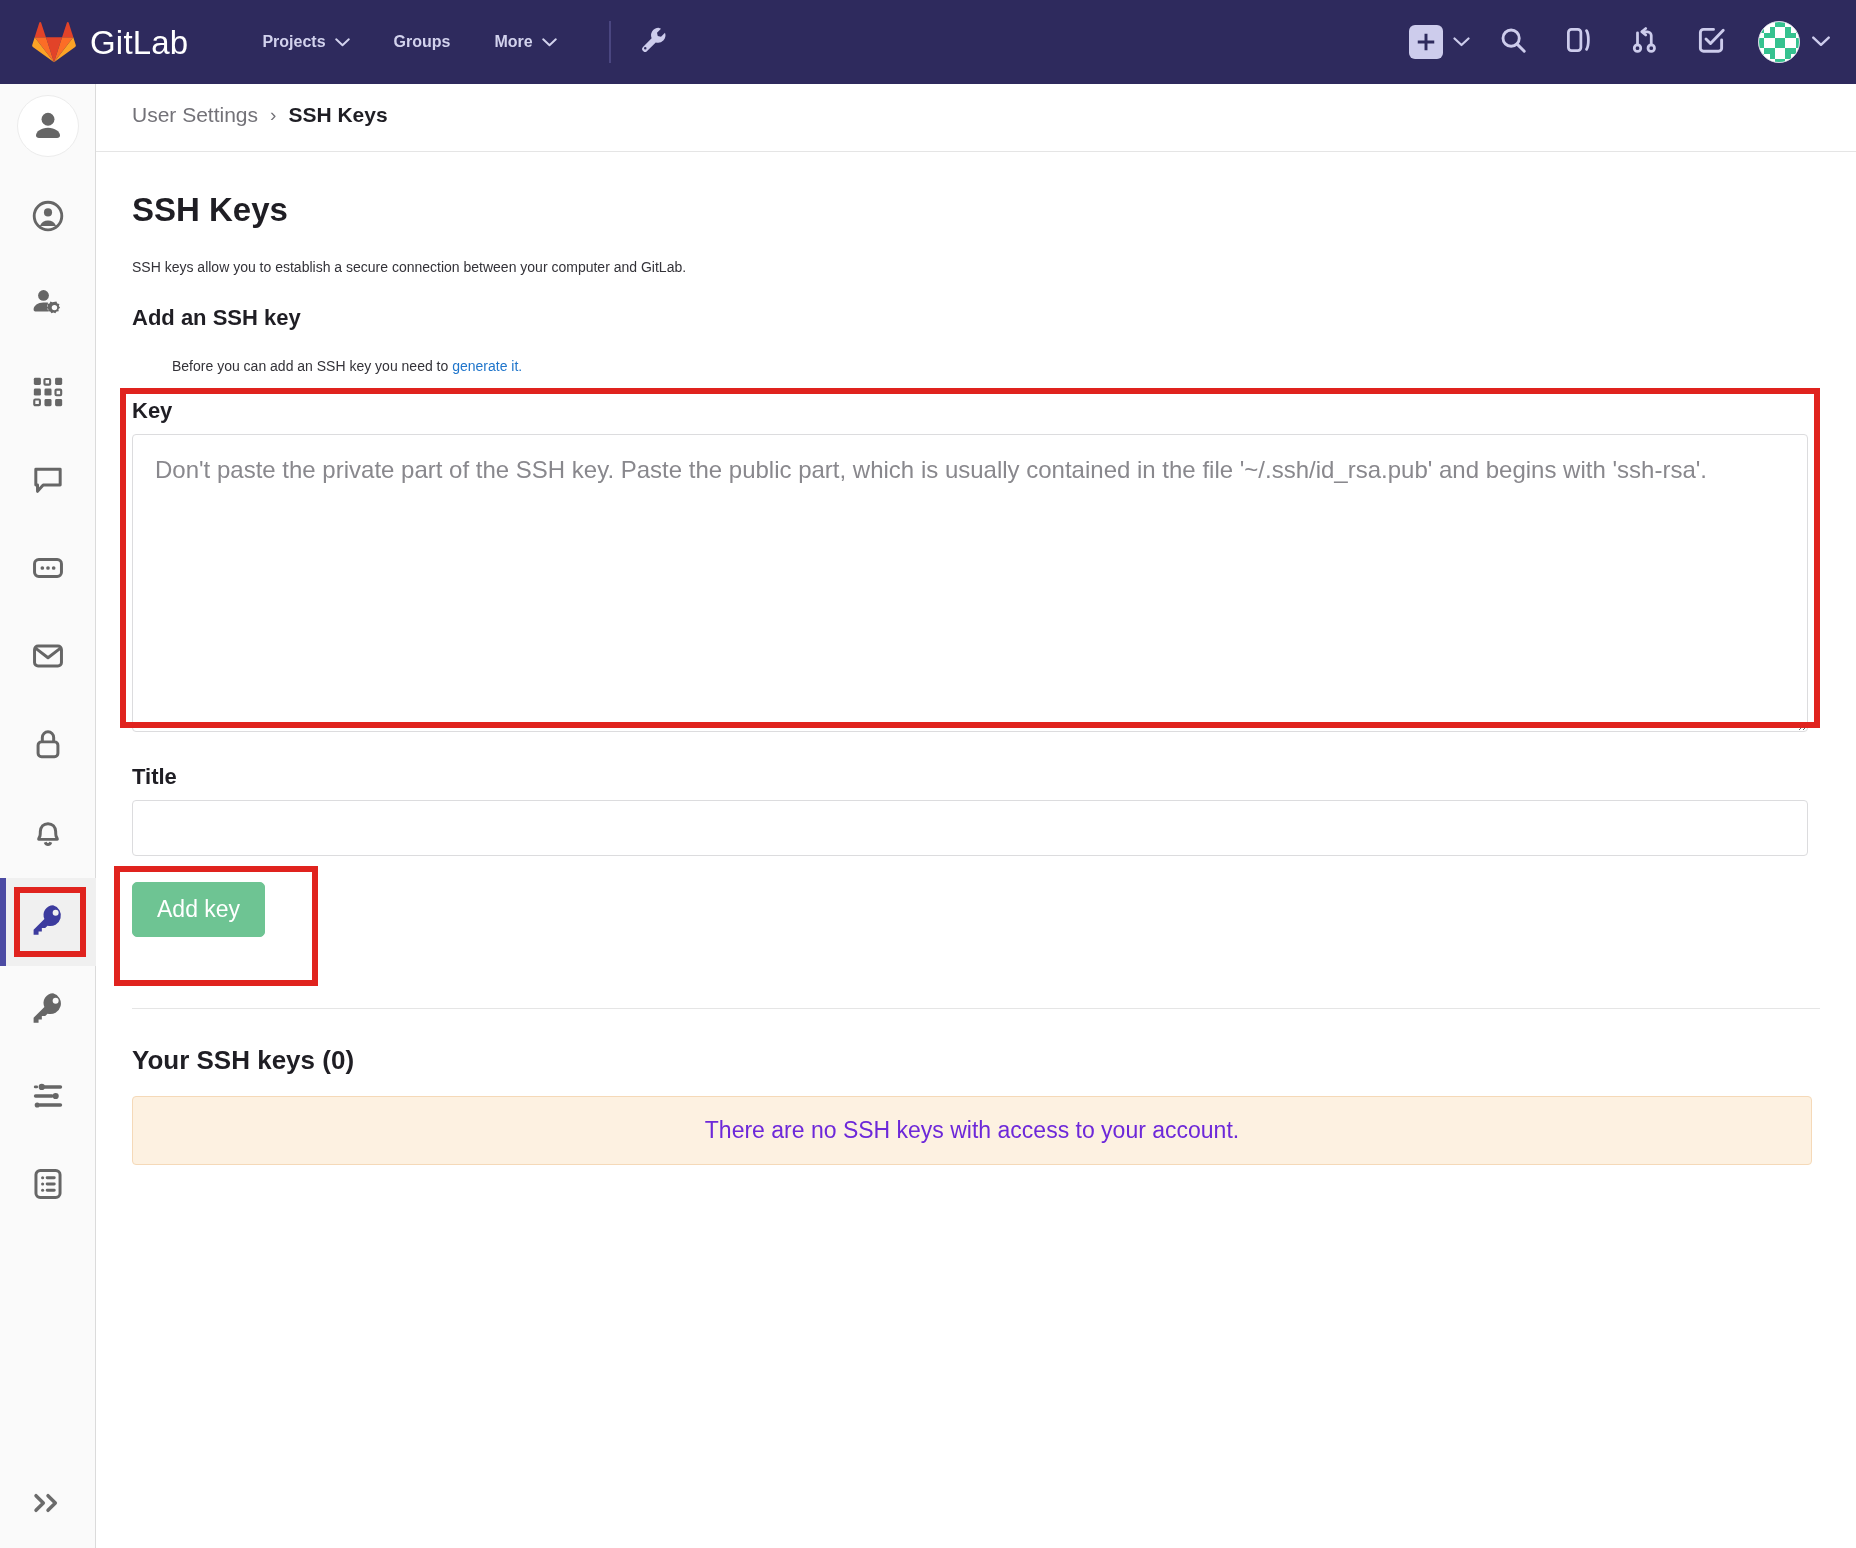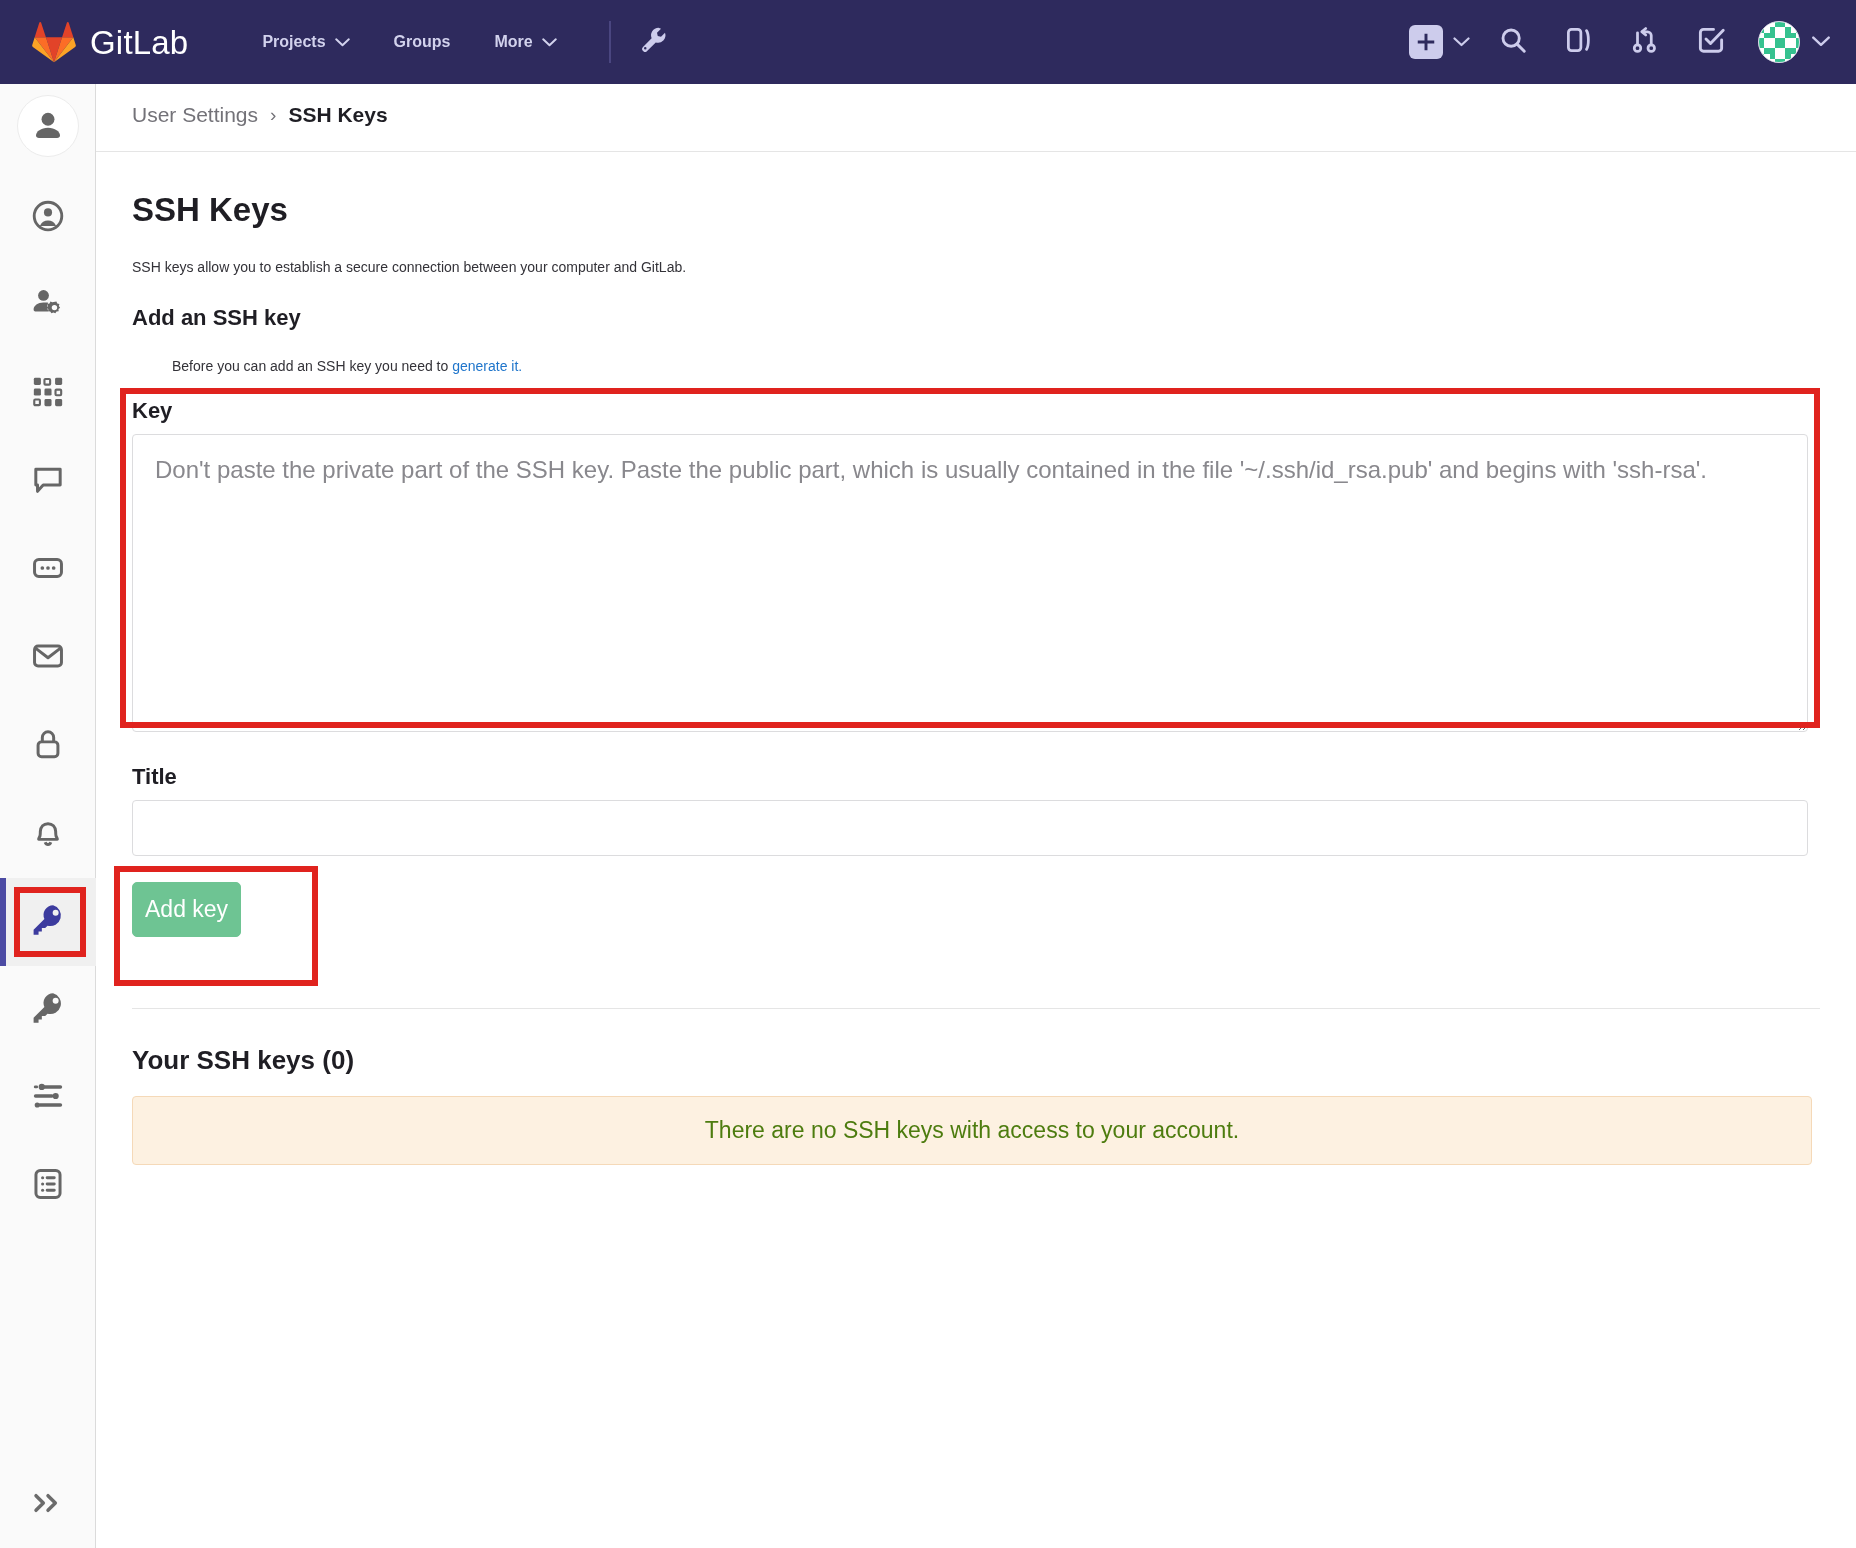--- a/index.html
+++ b/index.html
@@ -166,33 +166,33 @@
   .annot-btn {
     position: absolute; left: -18px; top: -16px;
     width: 204px; height: 120px;
     border: 6px solid #e0231e; pointer-events: none; z-index: 5;
   }
   .btn-add {
     position: relative; z-index: 6;
     background: #6ec493; border: 1px solid #6ec493;
     color: #fff; font-size: 23px;
     font-family: "Liberation Sans", "DejaVu Sans", sans-serif;
-    padding: 14px 12px; border-radius: 5px; cursor: pointer;
+    padding: 14px 24px; border-radius: 5px; cursor: pointer;
     line-height: 1.1;
   }
 
   .hr { height: 1px; background: #e5e5e5; margin: 34px 0 0 0; }
   .section-head {
     font-size: 26px; font-weight: 700; color: #1f1e24;
     margin: 36px 0 20px 0;
   }
   .alert-warn {
     background: #fdf1e1; border: 1px solid #f5d9b8;
     border-radius: 4px;
-    color: #4d7c0f; font-size: 23px;
+    color: #6d28d9; font-size: 23px;
     text-align: center; padding: 20px 12px;
     width: 1680px;
   }
 </style>
 </head>
 <body>
 
 <div class="navbar">
 
   <div class="nav-brand">

